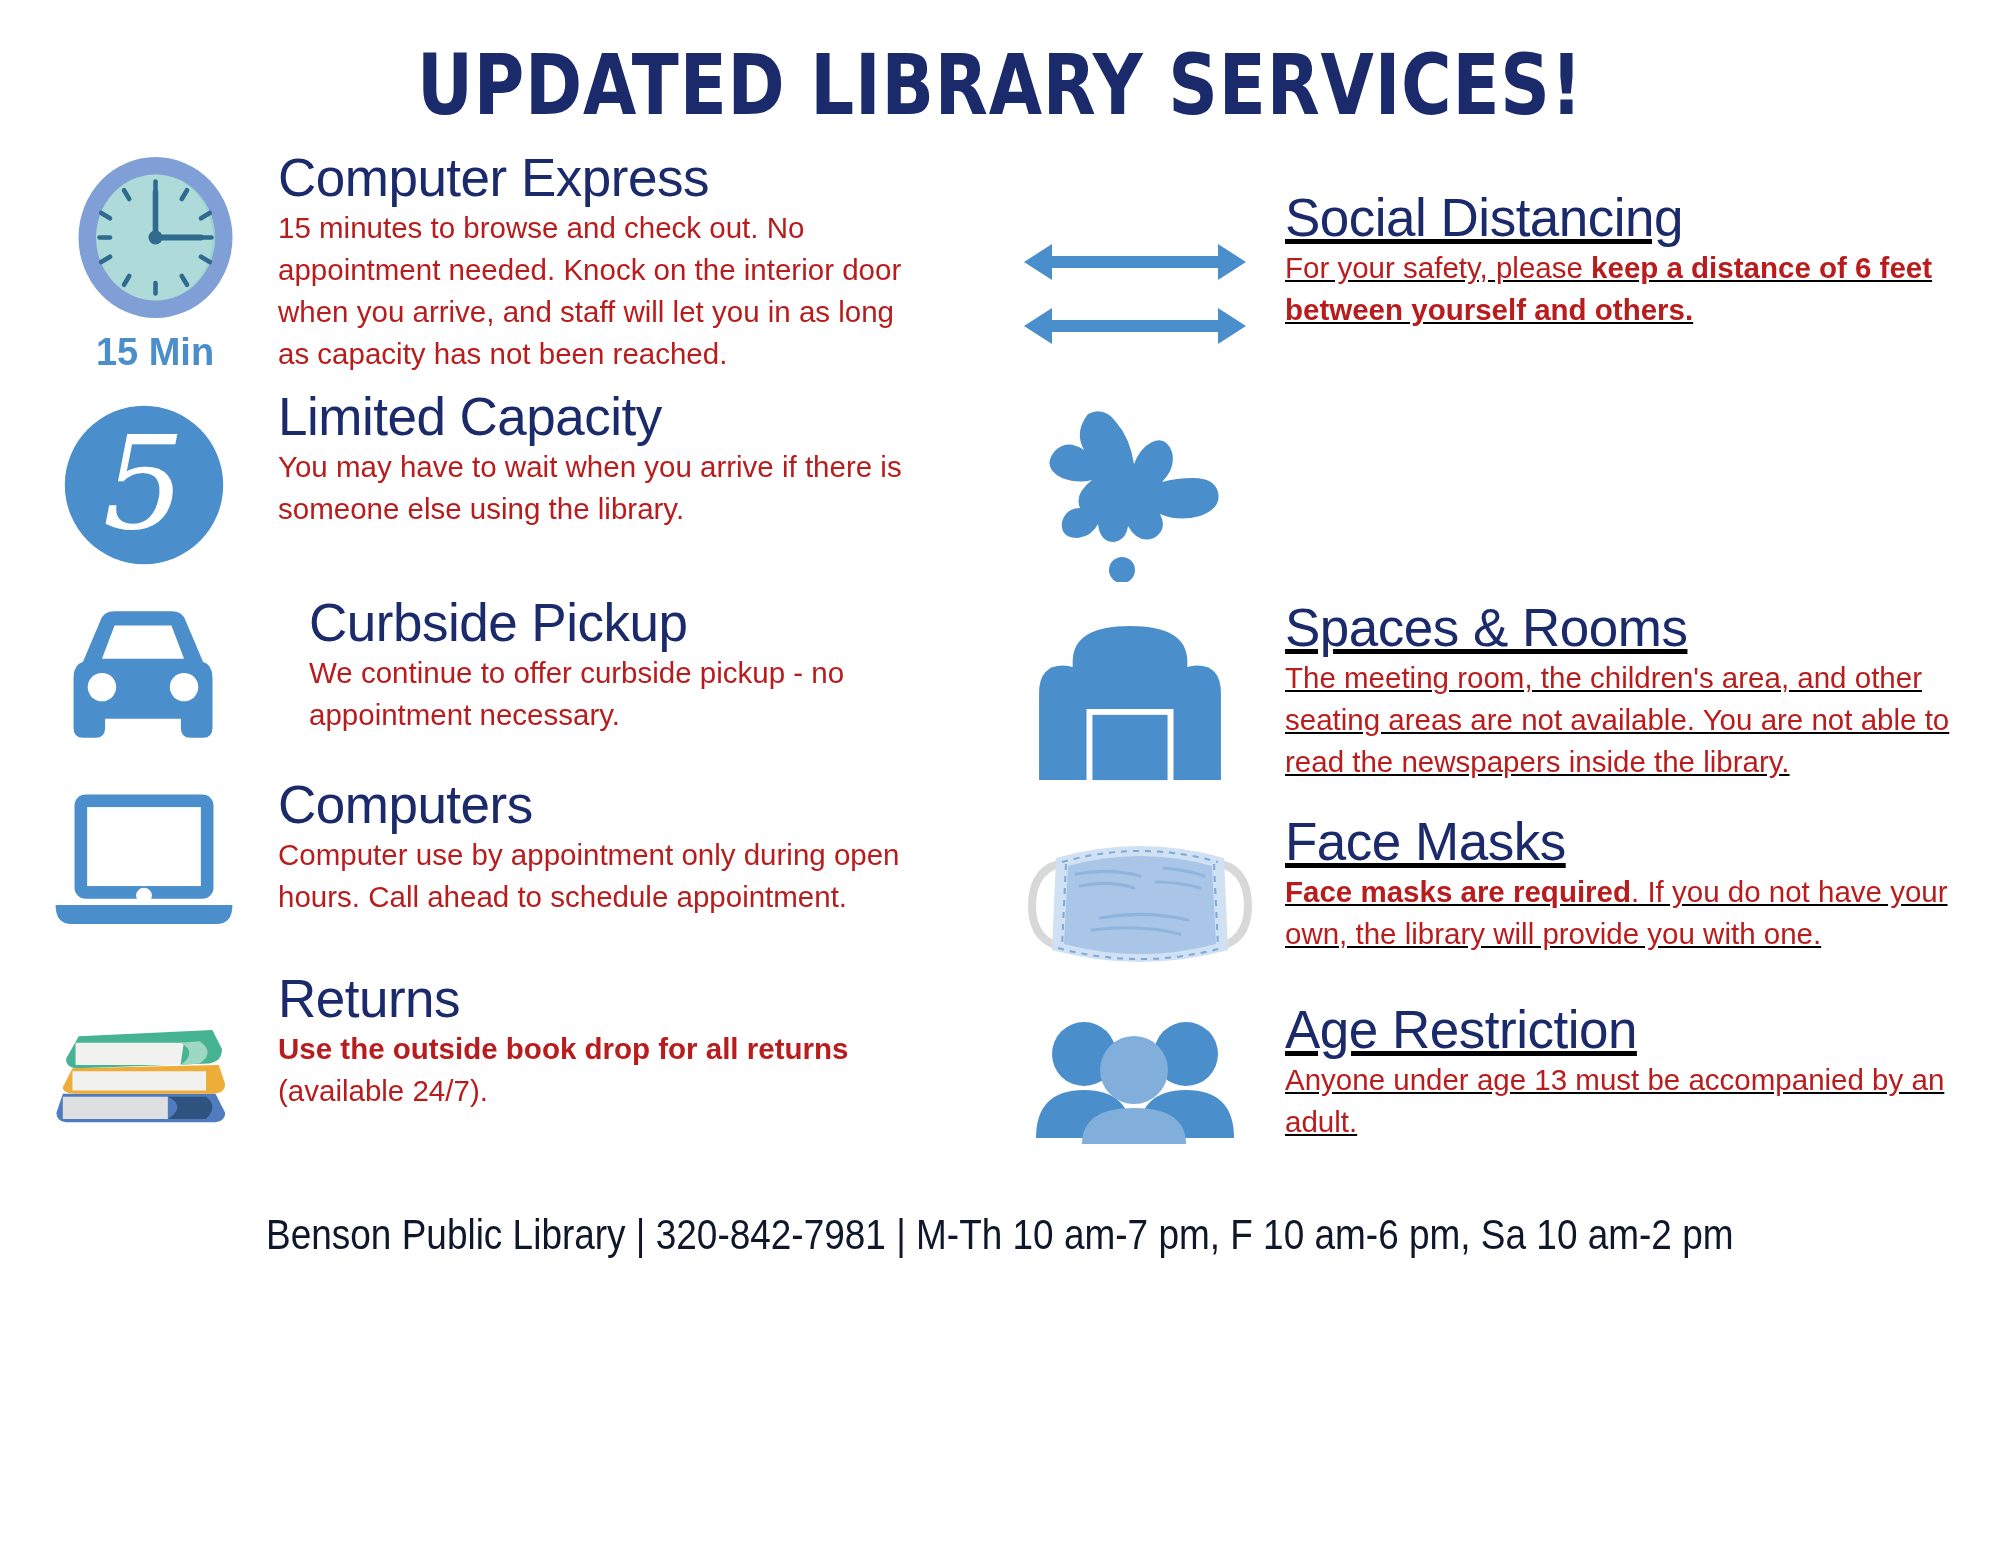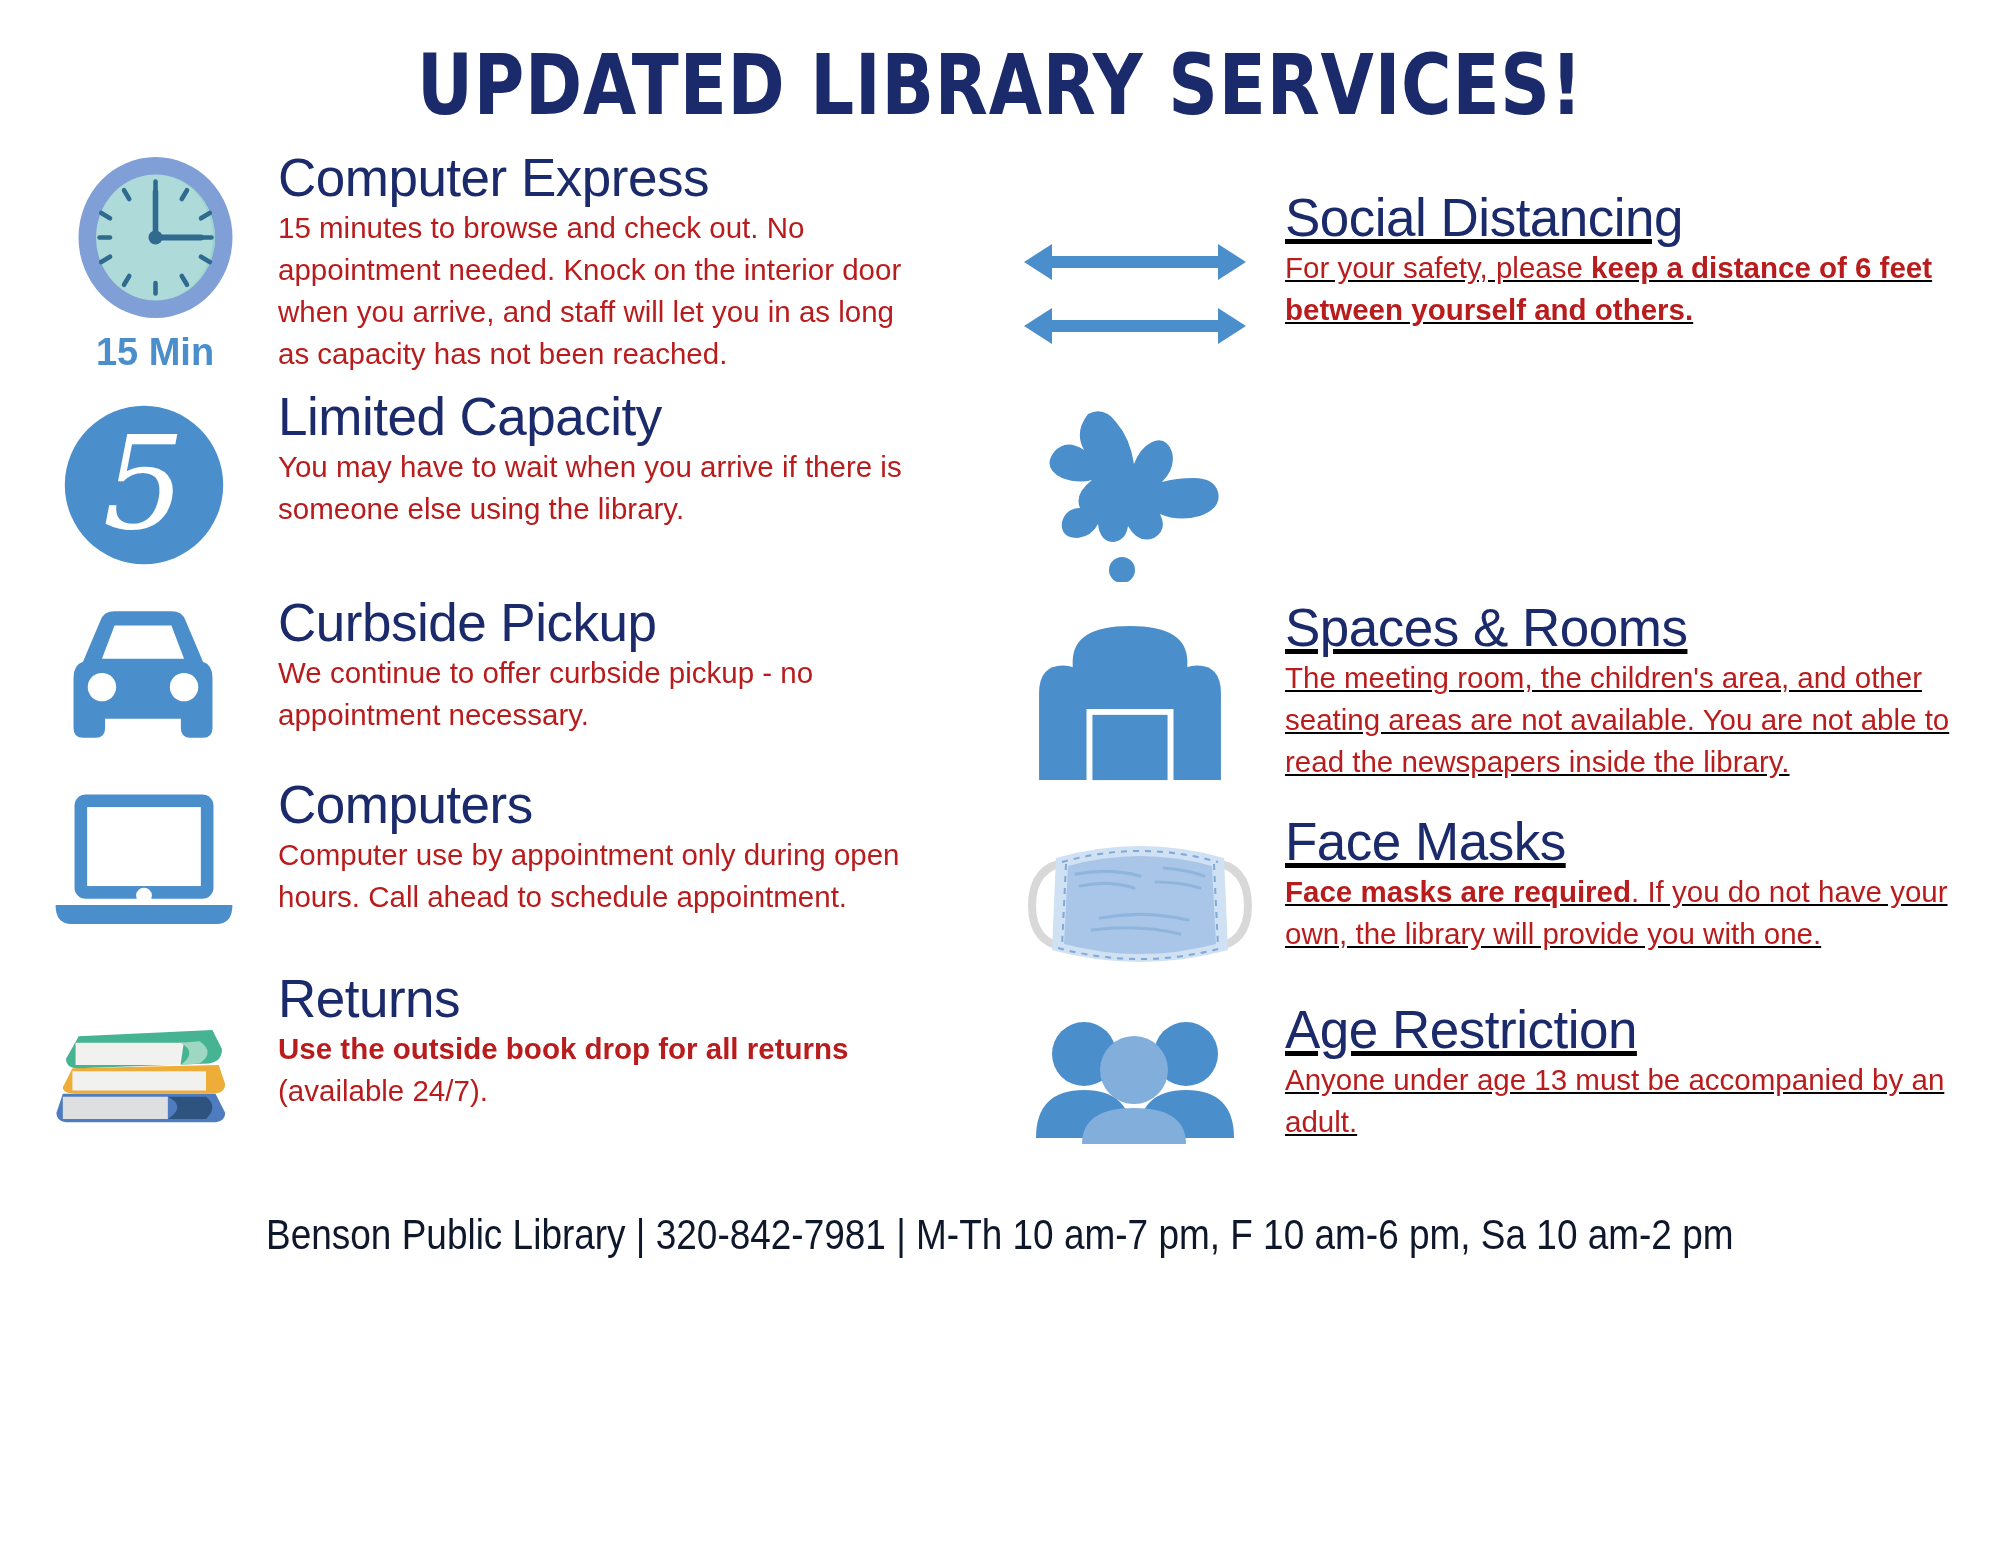--- a/index.html
+++ b/index.html
@@ -152,21 +152,21 @@
           <circle cx="50" cy="50" r="44" fill="#4a8ecb"></circle>
           <text x="50" y="74" text-anchor="middle" font-family="DejaVu Serif, serif" font-style="italic" font-size="72" fill="#ffffff">5</text>
         </svg>
       </div>
       <div class="text-cell">
         <h2>Limited Capacity</h2>
         <p>You may have to wait when you arrive if there is someone else using the library.</p>
       </div>
     </div>
 
-    <div class="item" style="margin-bottom:22px;">
+    <div class="item" style="margin-bottom:22px;gap:31px;">
       <div class="icon-cell" style="padding-top:10px;">
         <svg class="ico" width="190" height="150" viewBox="0 0 120 95" style="margin-left:8px;">
           <path d="M22 36 L33 10 Q35 4 42 4 L78 4 Q85 4 87 10 L98 36 Q104 38 104 46 L104 78 Q104 84 98 84 L90 84 Q84 84 84 78 L84 72 L36 72 L36 78 Q36 84 30 84 L22 84 Q16 84 16 78 L16 46 Q16 38 22 36 Z" fill="#4a8ecb"></path>
           <path d="M34 34 L42 13 L78 13 L86 34 Z" fill="#ffffff"></path>
           <circle cx="34" cy="52" r="9" fill="#ffffff"></circle>
           <circle cx="86" cy="52" r="9" fill="#ffffff"></circle>
         </svg>
       </div>
       <div class="text-cell">
         <h2>Curbside Pickup</h2>

